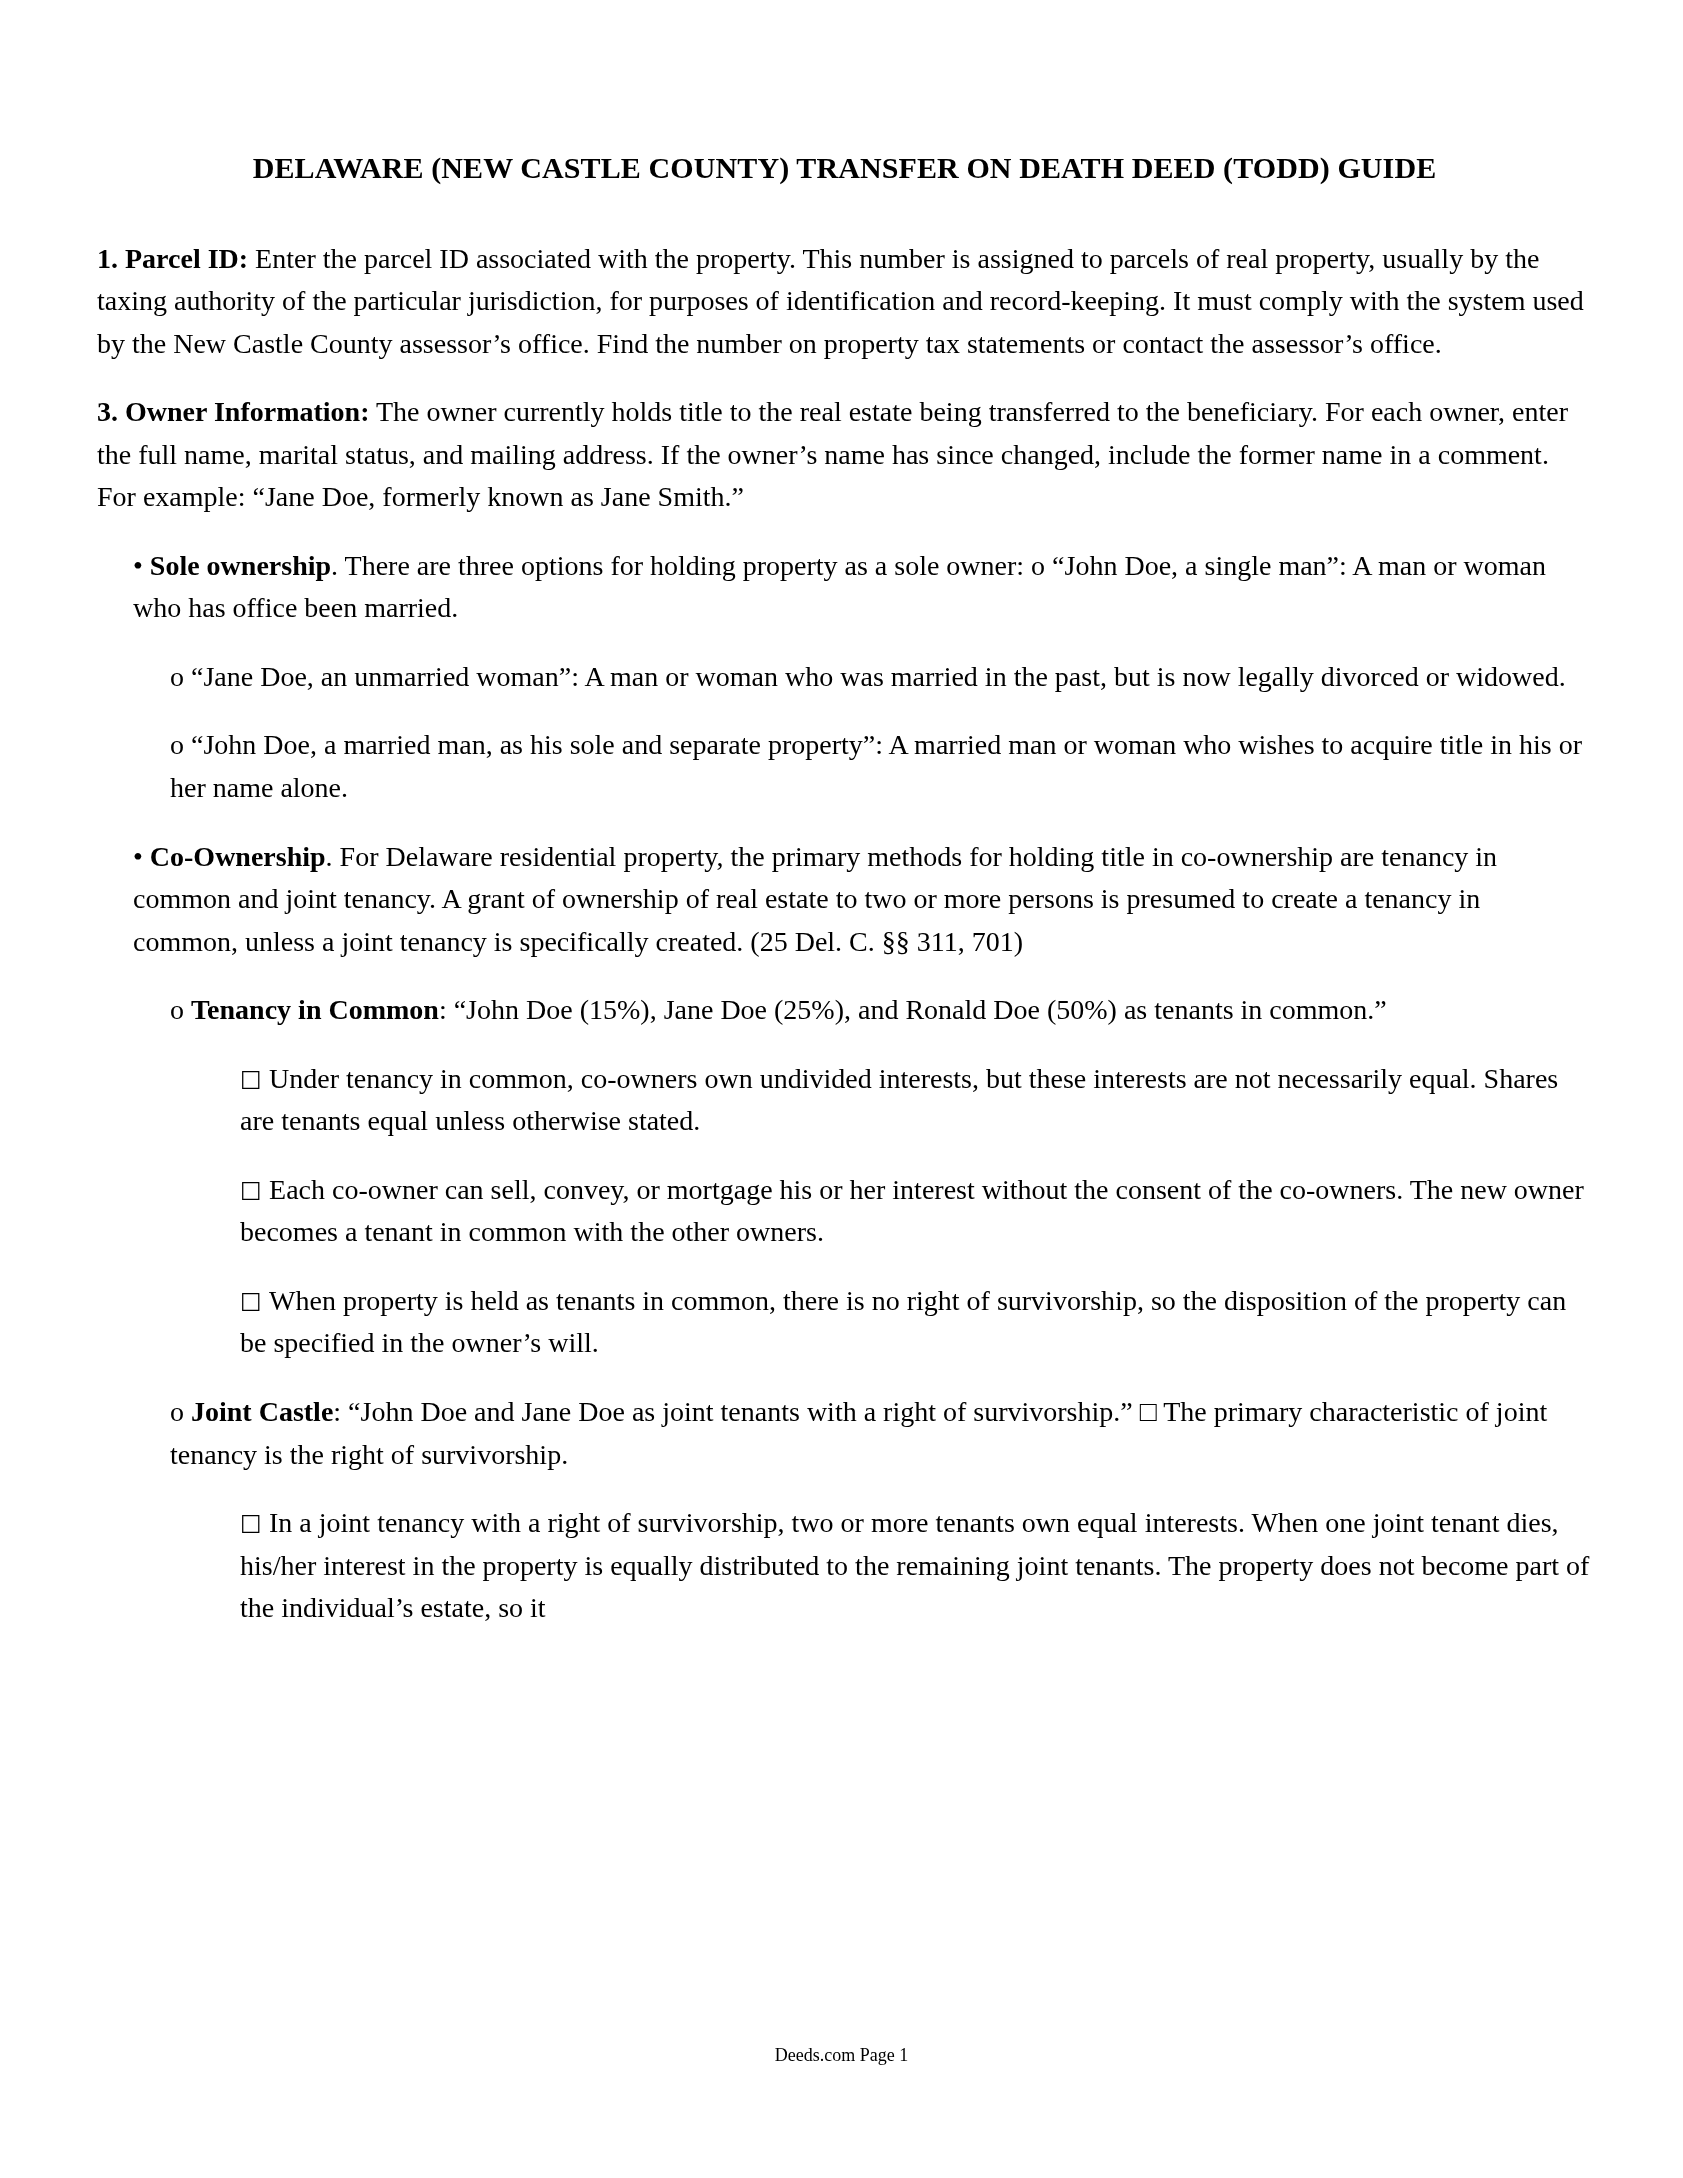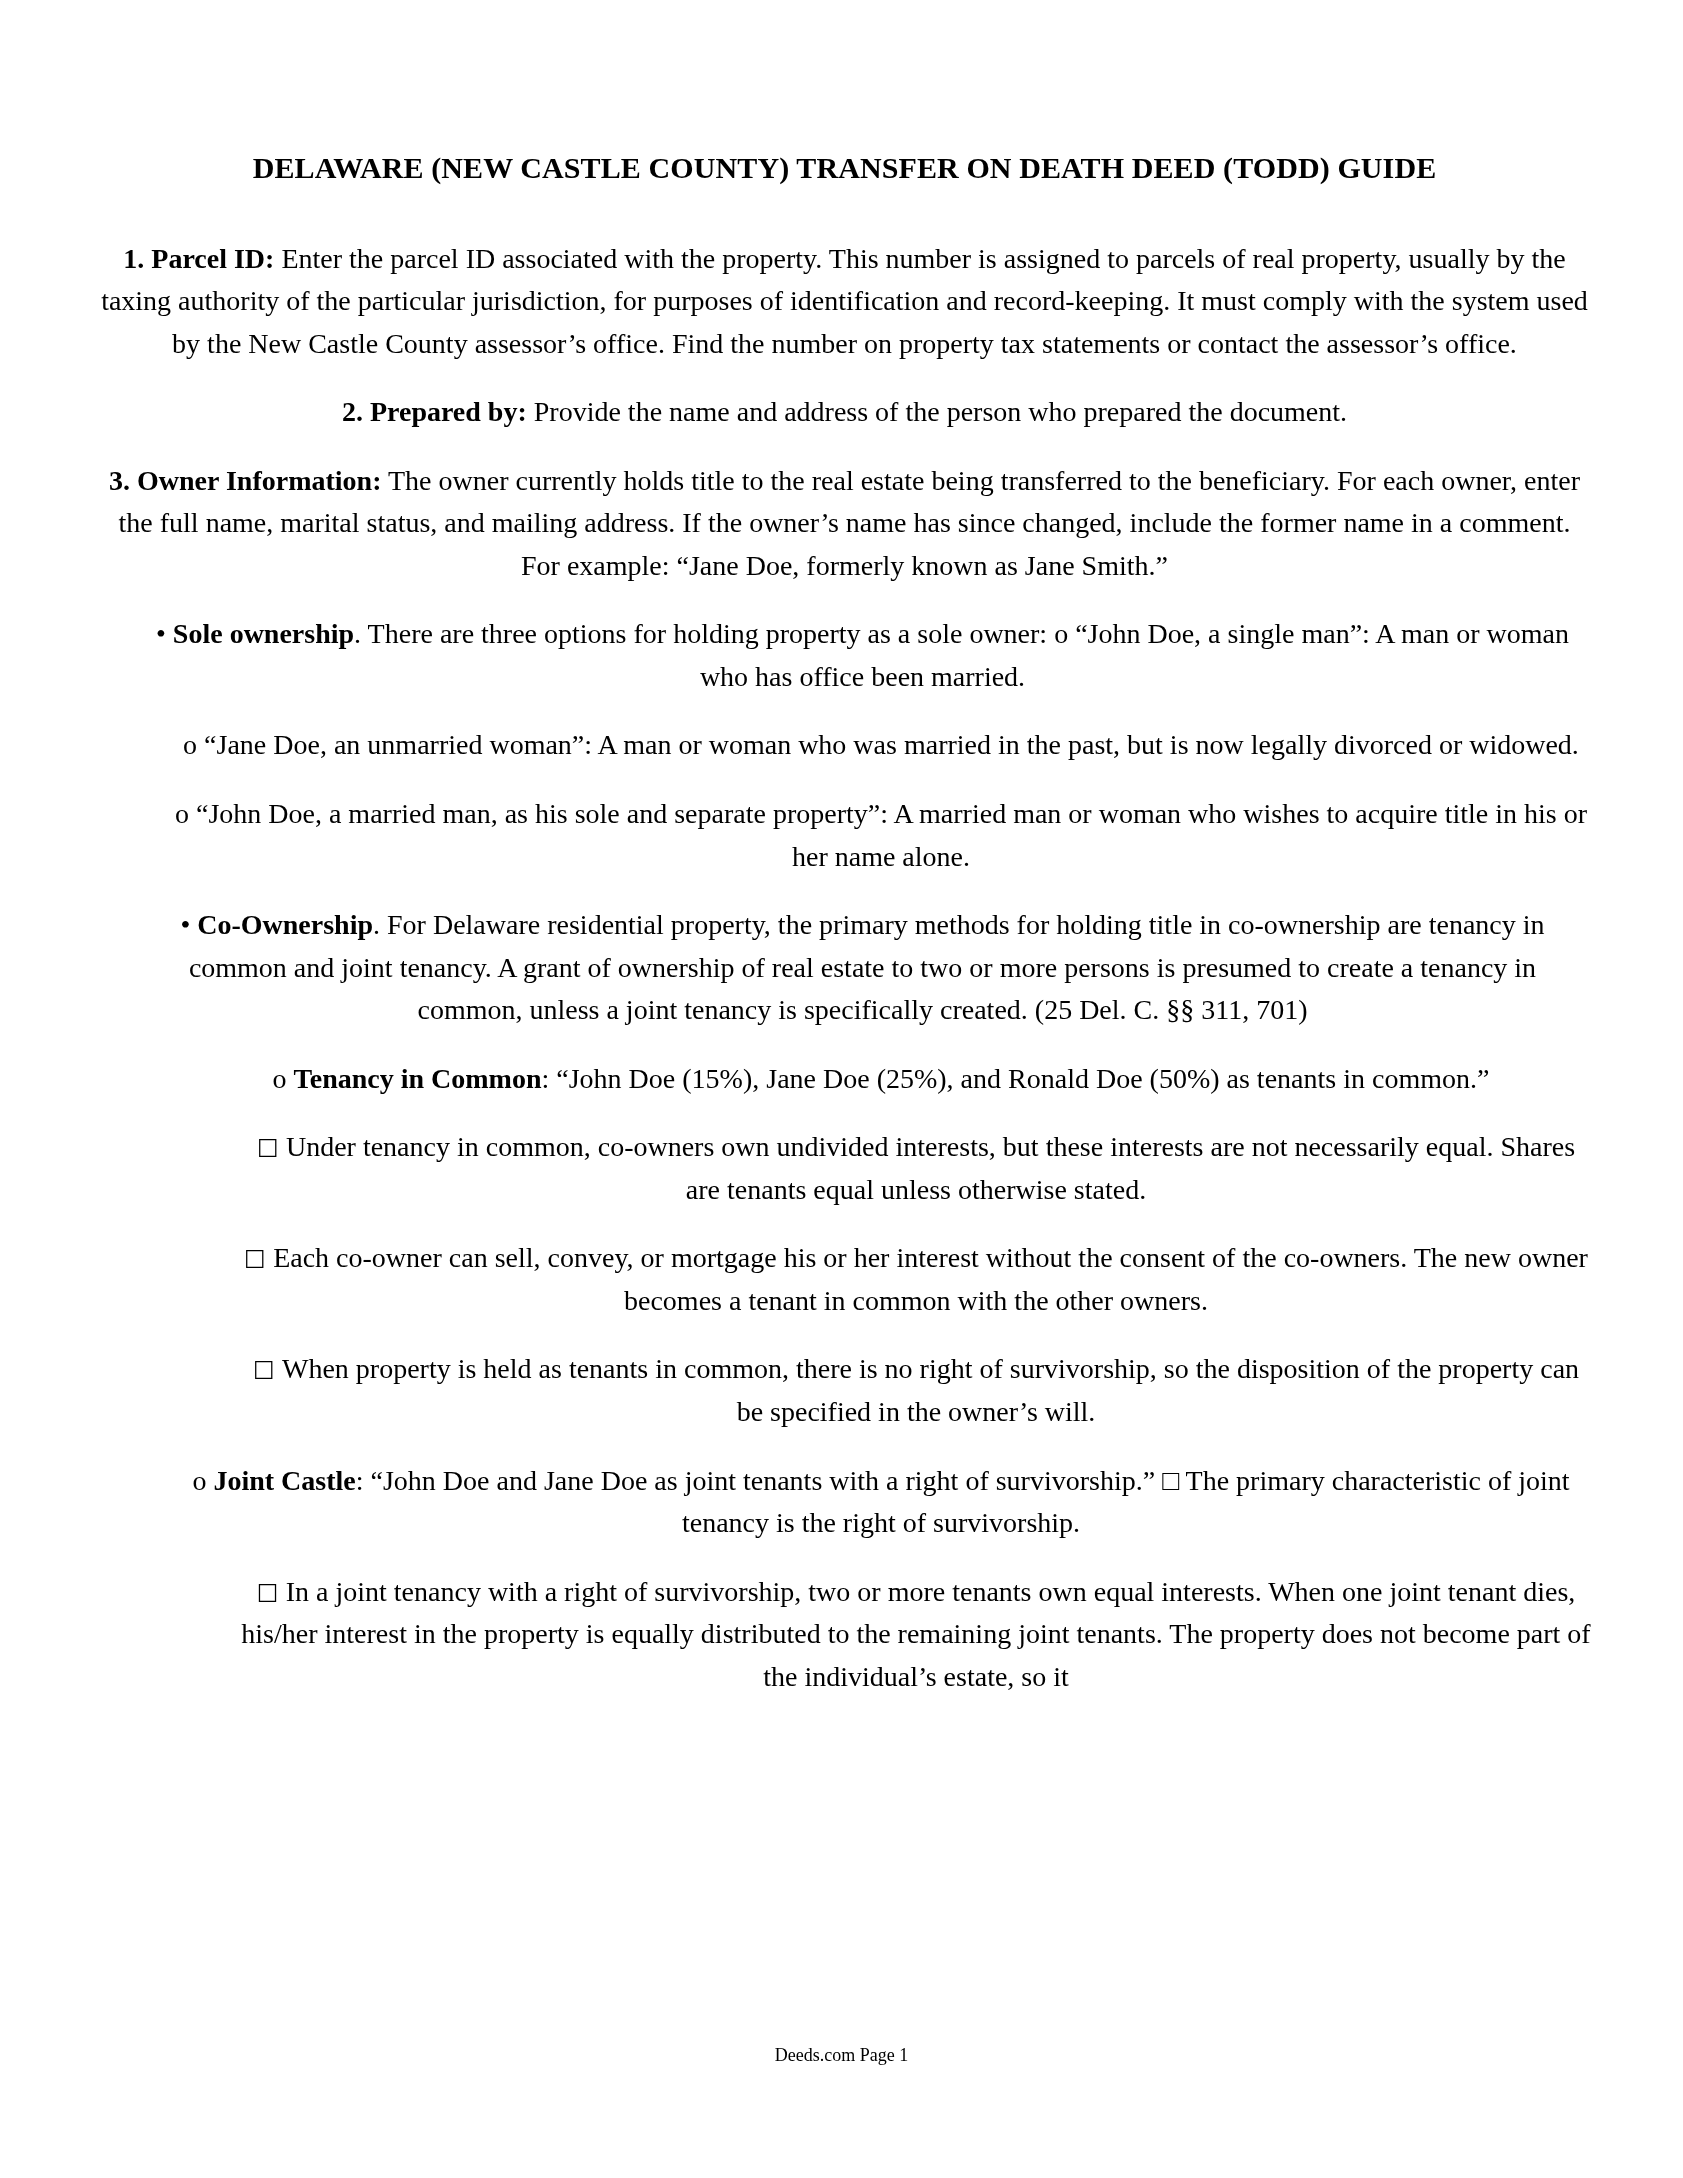--- a/index.html
+++ b/index.html
@@ -35,21 +35,21 @@
     font-weight: bold;
     text-align: center;
     line-height: 1.25;
     margin: 0 0 51px 0;
     letter-spacing: 0.1px;
   }
   p {
     margin: 10px 0 26px 0;
     font-size: 28px;
     line-height: 1.52;
-    text-align: center;
+    text-align: left;
   }
   .lead { font-weight: bold; }
   .indent-0 { margin-left: 0; }
   .indent-a { margin-left: 10px; }      
   .indent-b { margin-left: 36px; }      
   .indent-c { margin-left: 73px; }      
   .indent-d { margin-left: 143px; }     
   .footer {
     position: absolute;
     left: 0;
@@ -73,21 +73,20 @@
 <body>
 
 <div class="page">
 
   <div class="content">
 
     <h1 class="doc-title">DELAWARE (NEW CASTLE COUNTY) TRANSFER ON DEATH DEED (TODD) GUIDE</h1>
 
     <p class="indent-0"><span class="lead">1. Parcel ID:</span><span> Enter the parcel ID associated with the property. This number is assigned to parcels of real property, usually by the taxing authority of the particular jurisdiction, for purposes of identification and record-keeping. It must comply with the system used by the New Castle County assessor’s office. Find the number on property tax statements or contact the assessor’s office.</span></p>
 
-    <p class="indent-0"><span class="lead">2. Prepared by:</span><span> Provide the name and address of the person who prepared the document.</span></p>
 
     <p class="indent-0"><span class="lead">3. Owner Information:</span><span> The owner currently holds title to the real estate being transferred to the beneficiary. For each owner, enter the full name, marital status, and mailing address. If the owner’s name has since changed, include the former name in a comment. For example: “Jane Doe, formerly known as Jane Smith.”</span></p>
 
 
     <p class="indent-b"><span class="bulletglyph">• </span><span class="lead">Sole ownership</span><span>. There are three options for holding property as a sole owner: o “John Doe, a single man”: A man or woman who has office been married.</span></p>
 
     <p class="indent-c">o “Jane Doe, an unmarried woman”: A man or woman who was married in the past, but is now legally divorced or widowed.</p>
 
     <p class="indent-c">o “John Doe, a married man, as his sole and separate property”: A married man or woman who wishes to acquire title in his or her name alone.</p>
 

